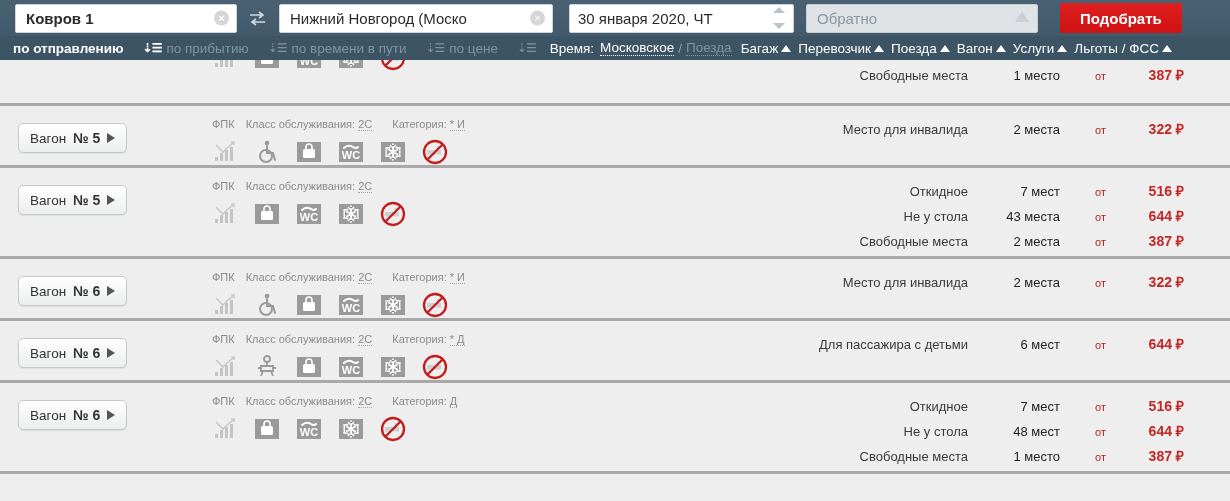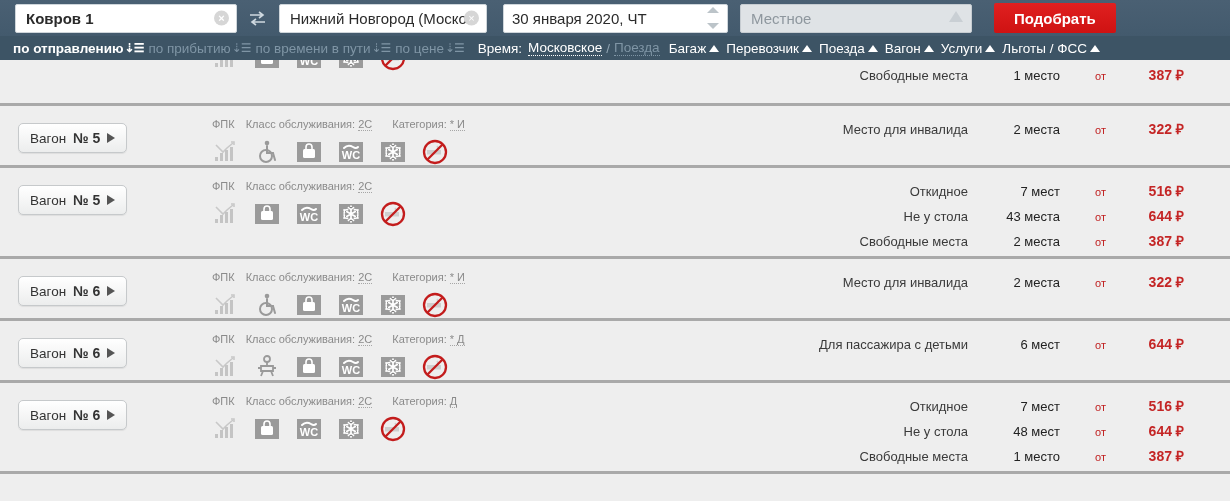--- a/index.html
+++ b/index.html
@@ -29,21 +29,21 @@
     border-radius: 2px;
     display: flex;
     align-items: center;
     padding: 0 28px 0 10px;
     font-size: 15px;
     color: #2b2b2b;
     white-space: nowrap;
     overflow: hidden;
   }
   #field-from { width: 222px; margin-left: 9px; font-weight: bold; }
-  #field-to   { width: 208px; margin-left: 9px; }
+  #field-to   { width: 274px; margin-left: 9px; }
   #field-date { width: 225px; margin-left: 16px; padding-right: 30px; padding-left: 8px; }
   #field-return {
     width: 232px; margin-left: 12px;
     background: #dfe3e6;
     border: 1px solid #c6ccd1;
     color: #8e979e;
   }
 
   .clear-x {
     position: absolute;
@@ -117,21 +117,21 @@
     align-items: center;
     padding: 0 8px 0 13px;
     font-size: 13.5px;
     color: #ffffff;
     white-space: nowrap;
     overflow: hidden;
   }
   .sort-link {
     display: inline-flex;
     align-items: center;
-    gap: 1px;
+    gap: 19px;
     margin-right: 5px;
     cursor: pointer;
   }
   .sort-link.active { color: #ffffff; font-weight: bold; }
   .sort-link.dim    { color: #7f95a5; }
   .sort-glyph { font-size: 12px; letter-spacing: -1px; }
 
   .bar-sep { width: 9px; }
   #time-label { color: #ffffff; margin-right: 4px; }
   .time-opt {
@@ -273,21 +273,21 @@
 
   <div class="field" id="field-date">
     <span>30 января 2020, ЧТ</span>
     <span class="spinner">
       <i class="up"></i>
       <i class="down"></i>
     </span>
   </div>
 
   <div class="field" id="field-return">
-    <span>Местное</span>
+    <span>Обратно</span>
     <span id="return-arrow"></span>
   </div>
 
   <button id="submit-button">Подобрать</button>
 </div>
 
 <div id="filter-bar">
 
   <span class="sort-link active">
     <span>по отправлению</span>

